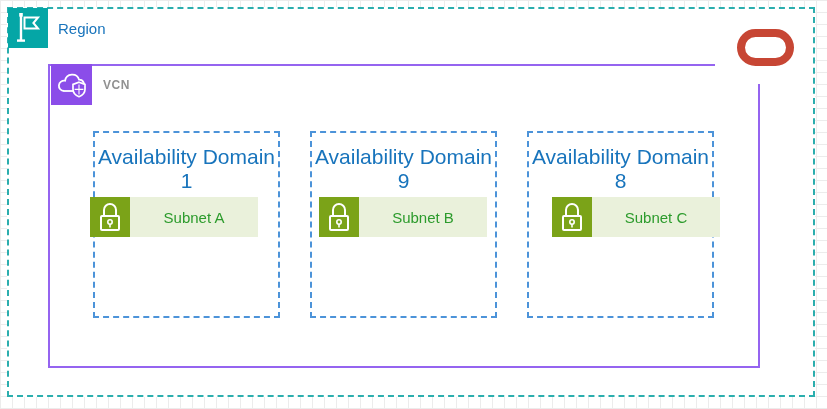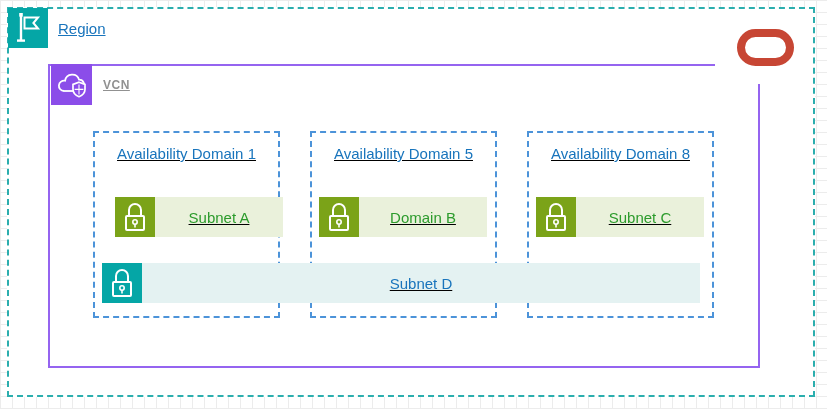--- a/index.html
+++ b/index.html
@@ -13,37 +13,37 @@
   html,body{margin:0;padding:0;background:#fff;}
   .canvas{
     position:relative;width:827px;height:409px;overflow:hidden;
     font-family:"Liberation Sans",sans-serif;
     background-color:#fff;
     background-image:
       linear-gradient(to right,var(--grid) 1px,transparent 1px),
       linear-gradient(to bottom,var(--grid) 1px,transparent 1px);
     background-size:12px 12px;
   }
-  .abs{position:absolute;text-decoration:underline;}
+  .abs{position:absolute;}
   .region-box{left:7px;top:7px;width:808px;height:390px;border:2px dashed var(--region_border);background:#fff;box-sizing:border-box;}
   .region-icon{left:8px;top:8px;width:40px;height:40px;background:var(--region_teal);}
   .region-label{left:58px;top:20px;font-size:15px;color:var(--blue_text);}
   .oracle-logo{left:737px;top:29px;width:57px;height:37px;box-sizing:border-box;border:8px solid var(--oracle_red);border-radius:19px;background:#fff;}
   .vcn-seg{background:var(--vcn_border);}
   .vcn-top{left:48px;top:64px;width:667px;height:2px;}
   .vcn-left{left:48px;top:64px;width:2px;height:304px;}
   .vcn-bottom{left:48px;top:366px;width:712px;height:2px;}
   .vcn-right{left:758px;top:84px;width:2px;height:284px;}
   .vcn-icon{left:51px;top:64px;width:41px;height:41px;background:var(--vcn_purple);}
   .vcn-label{left:103px;top:78px;font-size:12px;font-weight:bold;color:var(--vcn_text);letter-spacing:.5px;}
   .ad-box{top:131px;width:187px;height:187px;border:2px dashed var(--ad_border);box-sizing:border-box;background:transparent;}
   .ad1{left:93px;} .ad2{left:310px;} .ad3{left:527px;}
-  .ad-label{margin-top:12px;text-align:center;font-size:15px;color:var(--blue_text);}
+  .ad-label{margin-top:12px;text-align:center;font-size:21px;color:var(--blue_text);}
   .subnet-bar{top:197px;width:168px;height:40px;background:var(--subnet_green_bg);display:flex;align-items:center;z-index:3;}
-  .bar-a{left:115px;} .bar-b{left:319px;} .bar-c{left:536px;}
+  .bar-a{left:90px;} .bar-b{left:319px;} .bar-c{left:552px;}
   .subnet-icon{width:40px;height:40px;flex:0 0 40px;background:var(--subnet_green);}
   .subnet-label{flex:1;text-align:center;font-size:15px;color:var(--green_text);}
   .subnet-d-bar{left:102px;top:263px;width:598px;height:40px;background:var(--subnet_teal_bg);display:flex;align-items:center;z-index:4;}
   .subnet-d-bar .subnet-icon{background:var(--subnet_teal);}
   .subnet-d-bar .subnet-label{color:var(--blue_text);}
   .icon-svg{display:block;}
 </style>
 </head>
 <body>
 
@@ -85,54 +85,43 @@
         <path d="M14 19 v-6 a6 6 0 0 1 12 0 v6" fill="none" stroke="#fff" stroke-width="2"></path>
         <rect x="11" y="19" width="18" height="14" rx="1" fill="none" stroke="#fff" stroke-width="2"></rect>
         <circle cx="20" cy="25" r="2.2" fill="none" stroke="#fff" stroke-width="1.6"></circle>
         <path d="M20 27.2 v3.2" stroke="#fff" stroke-width="1.6"></path>
       </svg>
     </div>
     <div class="subnet-label">Subnet A</div>
   </div>
 
   <div class="abs ad-box ad2">
-    <div class="ad-label">Availability Domain 5</div>
+    <div class="ad-label">Availability Domain 9</div>
   </div>
   <div class="abs subnet-bar bar-b">
     <div class="subnet-icon">
       <svg class="icon-svg" width="40" height="40" viewBox="0 0 40 40">
         <path d="M14 19 v-6 a6 6 0 0 1 12 0 v6" fill="none" stroke="#fff" stroke-width="2"></path>
         <rect x="11" y="19" width="18" height="14" rx="1" fill="none" stroke="#fff" stroke-width="2"></rect>
         <circle cx="20" cy="25" r="2.2" fill="none" stroke="#fff" stroke-width="1.6"></circle>
         <path d="M20 27.2 v3.2" stroke="#fff" stroke-width="1.6"></path>
       </svg>
     </div>
-    <div class="subnet-label">Domain B</div>
+    <div class="subnet-label">Subnet B</div>
   </div>
 
   <div class="abs ad-box ad3">
     <div class="ad-label">Availability Domain 8</div>
   </div>
   <div class="abs subnet-bar bar-c">
     <div class="subnet-icon">
       <svg class="icon-svg" width="40" height="40" viewBox="0 0 40 40">
         <path d="M14 19 v-6 a6 6 0 0 1 12 0 v6" fill="none" stroke="#fff" stroke-width="2"></path>
         <rect x="11" y="19" width="18" height="14" rx="1" fill="none" stroke="#fff" stroke-width="2"></rect>
         <circle cx="20" cy="25" r="2.2" fill="none" stroke="#fff" stroke-width="1.6"></circle>
         <path d="M20 27.2 v3.2" stroke="#fff" stroke-width="1.6"></path>
       </svg>
     </div>
     <div class="subnet-label">Subnet C</div>
   </div>
 
-  <div class="abs subnet-d-bar">
-    <div class="subnet-icon">
-      <svg class="icon-svg" width="40" height="40" viewBox="0 0 40 40">
-        <path d="M14 19 v-6 a6 6 0 0 1 12 0 v6" fill="none" stroke="#fff" stroke-width="2"></path>
-        <rect x="11" y="19" width="18" height="14" rx="1" fill="none" stroke="#fff" stroke-width="2"></rect>
-        <circle cx="20" cy="25" r="2.2" fill="none" stroke="#fff" stroke-width="1.6"></circle>
-        <path d="M20 27.2 v3.2" stroke="#fff" stroke-width="1.6"></path>
-      </svg>
-    </div>
-    <div class="subnet-label">Subnet D</div>
-  </div>
 
 </div>
 
 </body></html>

